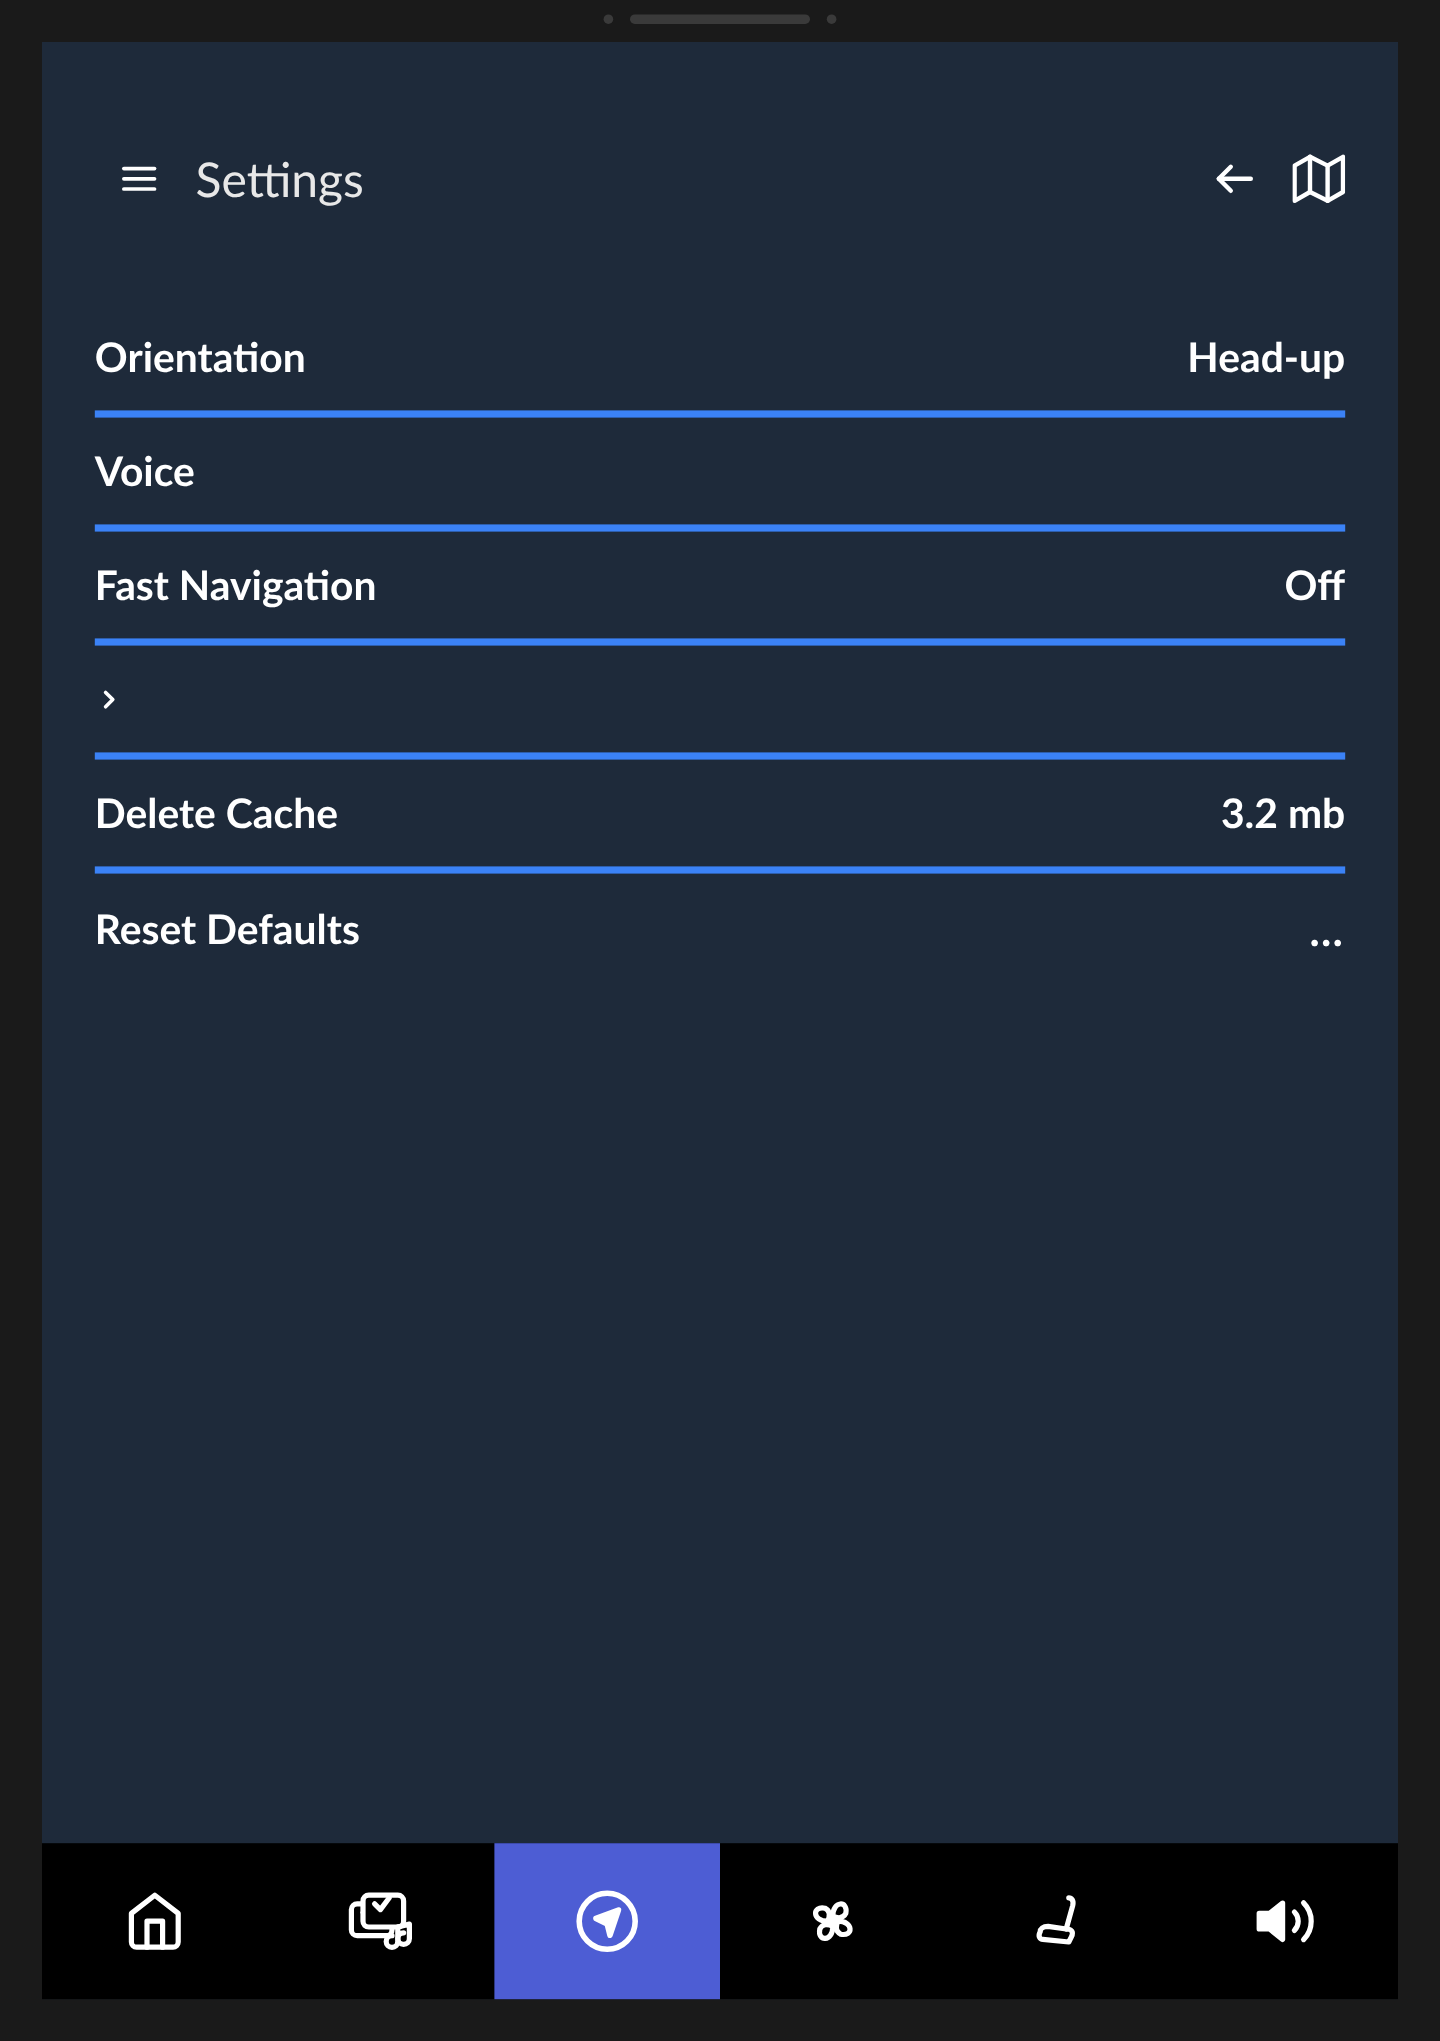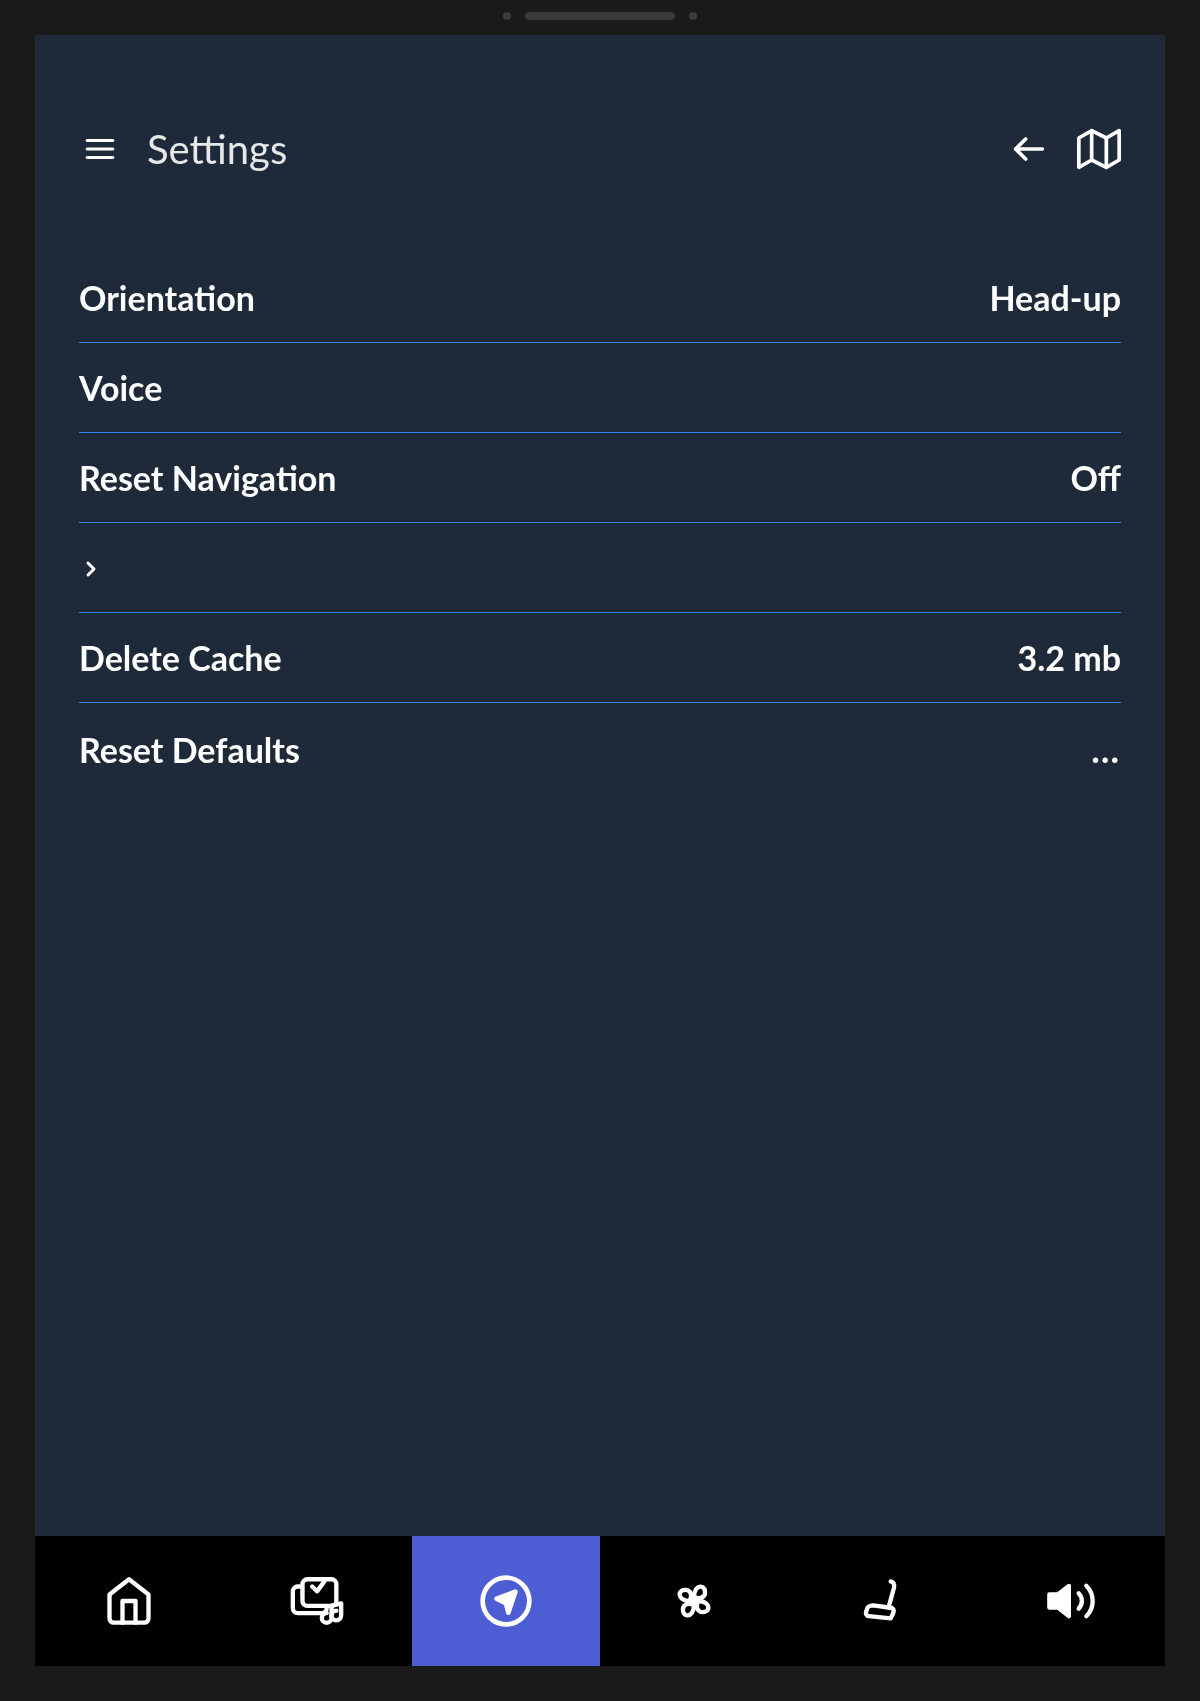--- a/index.html
+++ b/index.html
@@ -43,21 +43,21 @@
     height: 100%;
     background: #1e2a3a;
     position: relative;
     display: flex;
     flex-direction: column;
   }
   .header {
     display: flex;
     align-items: center;
     justify-content: space-between;
-    padding: 90px 44px 30px 48px;
+    padding: 90px 44px 30px 64px;
     gap: 20px;
   }
   .header-left {
     display: flex;
     align-items: center;
     gap: 30px;
   }
   .header-title {
     color: #e8e8e8;
     font-size: 40px;
@@ -77,21 +77,21 @@
   }
   .settings-list {
     flex: 1;
     padding: 50px 44px 0 44px;
   }
   .setting-row {
     display: flex;
     align-items: center;
     justify-content: space-between;
     padding: 24px 0;
-    border-bottom: 1px solid #3b82f6;
+    border-bottom: 6px solid #3b82f6;
     cursor: pointer;
   }
   .setting-row:last-child {
     border-bottom: none;
   }
   .setting-label {
     color: #fff;
     font-size: 34px;
     font-weight: 700;
   }
@@ -174,21 +174,21 @@
         <div class="setting-label">Orientation</div>
         <div class="setting-value">Head-up</div>
       </div>
 
       <div class="setting-row">
         <div class="setting-value">Voice</div>
       </div>
 
 
       <div class="setting-row">
-        <div class="setting-label">Reset Navigation</div>
+        <div class="setting-label">Fast Navigation</div>
         <div class="setting-value">Off</div>
       </div>
 
 
       <div class="setting-row">
         <div class="setting-value">
           <span class="chevron">
             <svg width="24" height="24" viewBox="0 0 24 24" fill="none" stroke="currentColor" stroke-width="3" stroke-linecap="round" stroke-linejoin="round">
                 <polyline points="9 18 15 12 9 6"></polyline>
               </svg>

